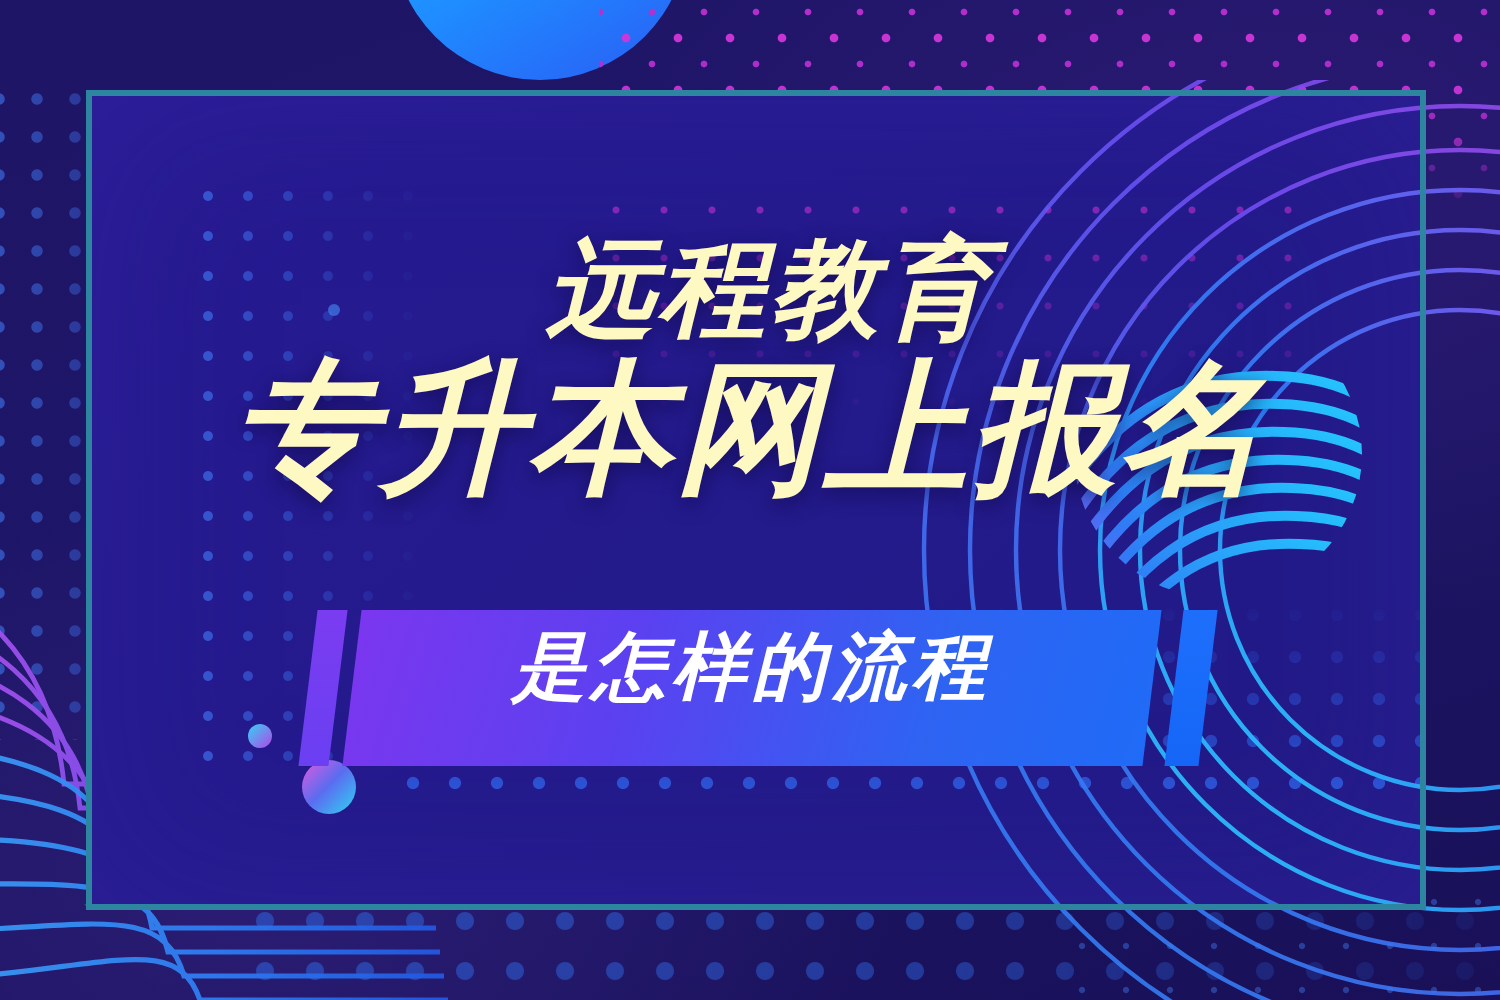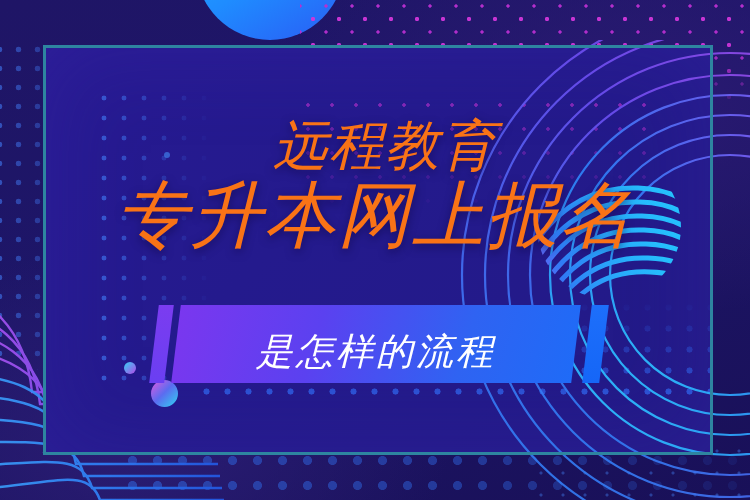--- a/index.html
+++ b/index.html
@@ -158,22 +158,22 @@
   }
 
   
   #title-block {
     position: absolute;
     left: 0; top: 118px; width: 750px;
     text-align: center;
     z-index: 20;
   }
   .title-line {
-    color: #f97316;
-    font-weight: normal;
+    color: #fef9c3;
+    font-weight: bold;
     font-style: italic;
     letter-spacing: 2px;
     line-height: 1.02;
     text-shadow: 0 3px 10px rgba(12,6,60,.55);
     white-space: nowrap;
   }
   #title-line-1 { font-size: 54px; margin-left: 20px; }
   #title-line-2 { font-size: 72px; margin-top: 6px; }
 
   
@@ -195,25 +195,25 @@
     transform: skewX(-7deg);
   }
   #subtitle-accent-right {
     position: absolute;
     left: 437px; top: 2px; width: 17px; height: 78px;
     background: linear-gradient(180deg, #1d6ffb 0%, #1566f7 100%);
     transform: skewX(-7deg);
   }
   #subtitle-text {
     position: absolute;
-    left: 26px; top: 18px; width: 400px; height: 62px;
+    left: 26px; top: 0; width: 400px; height: 62px;
     display: flex; align-items: center; justify-content: center;
     color: #ffffff;
     font-size: 37px;
-    font-weight: normal;
+    font-weight: bold;
     font-style: italic;
     letter-spacing: 3px;
     white-space: nowrap;
   }
 </style>
 </head>
 <body>
 
 <div id="poster">
 

